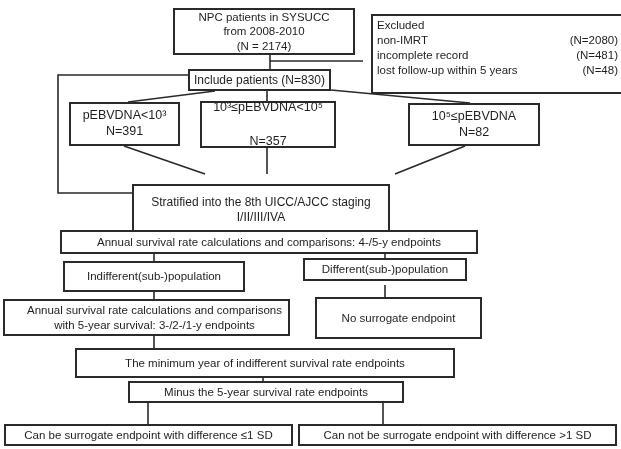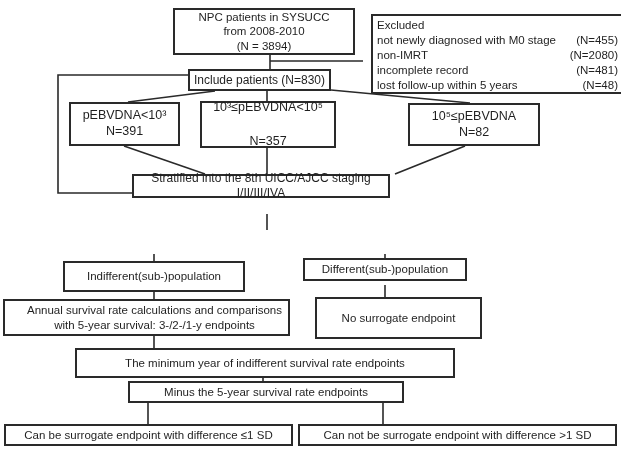--- a/index.html
+++ b/index.html
@@ -44,29 +44,25 @@
     <line x1="385" y1="285" x2="385" y2="297"></line>
     <line x1="154" y1="336" x2="154" y2="348"></line>
     <line x1="263" y1="371" x2="263" y2="381"></line>
     <line x1="148" y1="403" x2="148" y2="424"></line>
     <line x1="383" y1="403" x2="383" y2="424"></line>
   </svg>
 
   <div class="b" style="left:173px;top:8px;width:182px;height:47px;">
     <div>NPC patients in SYSUCC</div>
     <div>from 2008-2010</div>
-    <div>(N = 3894)</div>
+    <div>(N = 2174)</div>
   </div>
 
   <div class="b excluded" style="left:363px;top:14px;width:254px;height:80px;margin-left:8px;">
     <div>Excluded</div>
-    <div class="exc-row">
-      <span>not newly diagnosed with M0 stage</span>
-      <span>(N=455)</span>
-    </div>
     <div class="exc-row">
       <span>non-IMRT</span>
       <span>(N=2080)</span>
     </div>
     <div class="exc-row">
       <span>incomplete record</span>
       <span>(N=481)</span>
     </div>
     <div class="exc-row">
       <span>lost follow-up within 5 years</span>
@@ -86,25 +82,28 @@
   <div class="b ebv" style="left:200px;top:101px;width:136px;height:47px;gap:18px;">
     <div>10³≤pEBVDNA&lt;10⁵</div>
     <div>N=357</div>
   </div>
 
   <div class="b ebv" style="left:408px;top:103px;width:132px;height:43px;">
     <div>10⁵≤pEBVDNA</div>
     <div>N=82</div>
   </div>
 
-  <div class="b stratified" style="left:132px;top:174px;width:258px;height:24px;">
+  <div class="b stratified" style="left:132px;top:184px;width:258px;height:52px;">
     <div>Stratified into the 8th UICC/AJCC staging</div>
     <div>I/II/III/IVA</div>
   </div>
 
+  <div class="b" style="left:60px;top:230px;width:418px;height:24px;">
+    <div>Annual survival rate calculations and comparisons: 4-/5-y endpoints</div>
+  </div>
 
   <div class="b" style="left:63px;top:261px;width:182px;height:31px;">
     <div>Indifferent(sub-)population</div>
   </div>
 
   <div class="b" style="left:303px;top:258px;width:164px;height:23px;">
     <div>Different(sub-)population</div>
   </div>
 
   <div class="b" style="left:3px;top:299px;width:287px;height:37px;padding-left:19px;">

